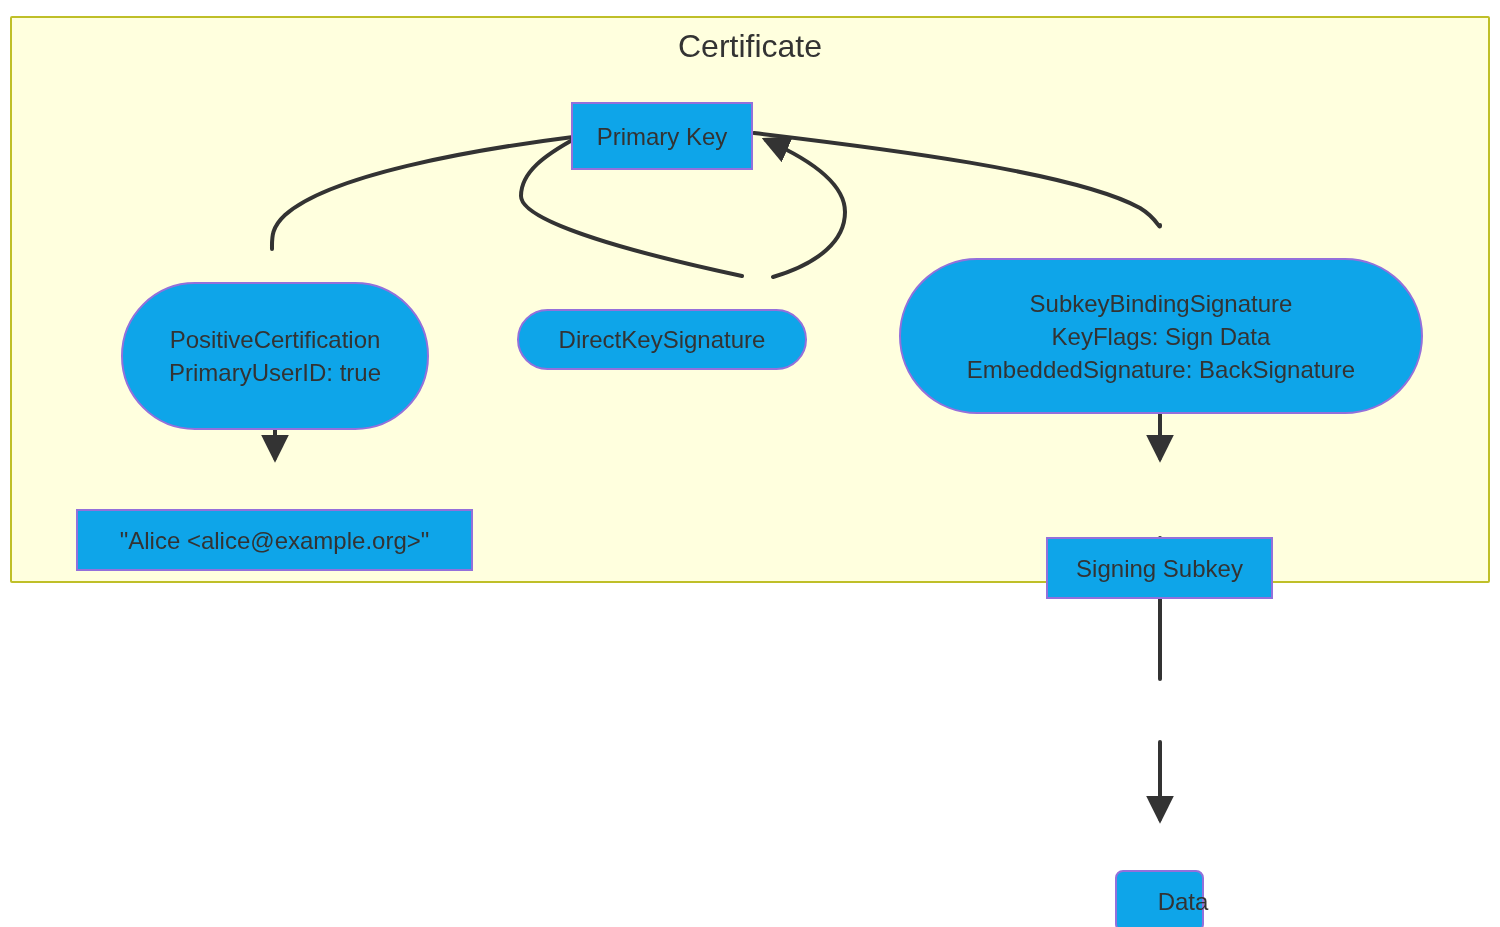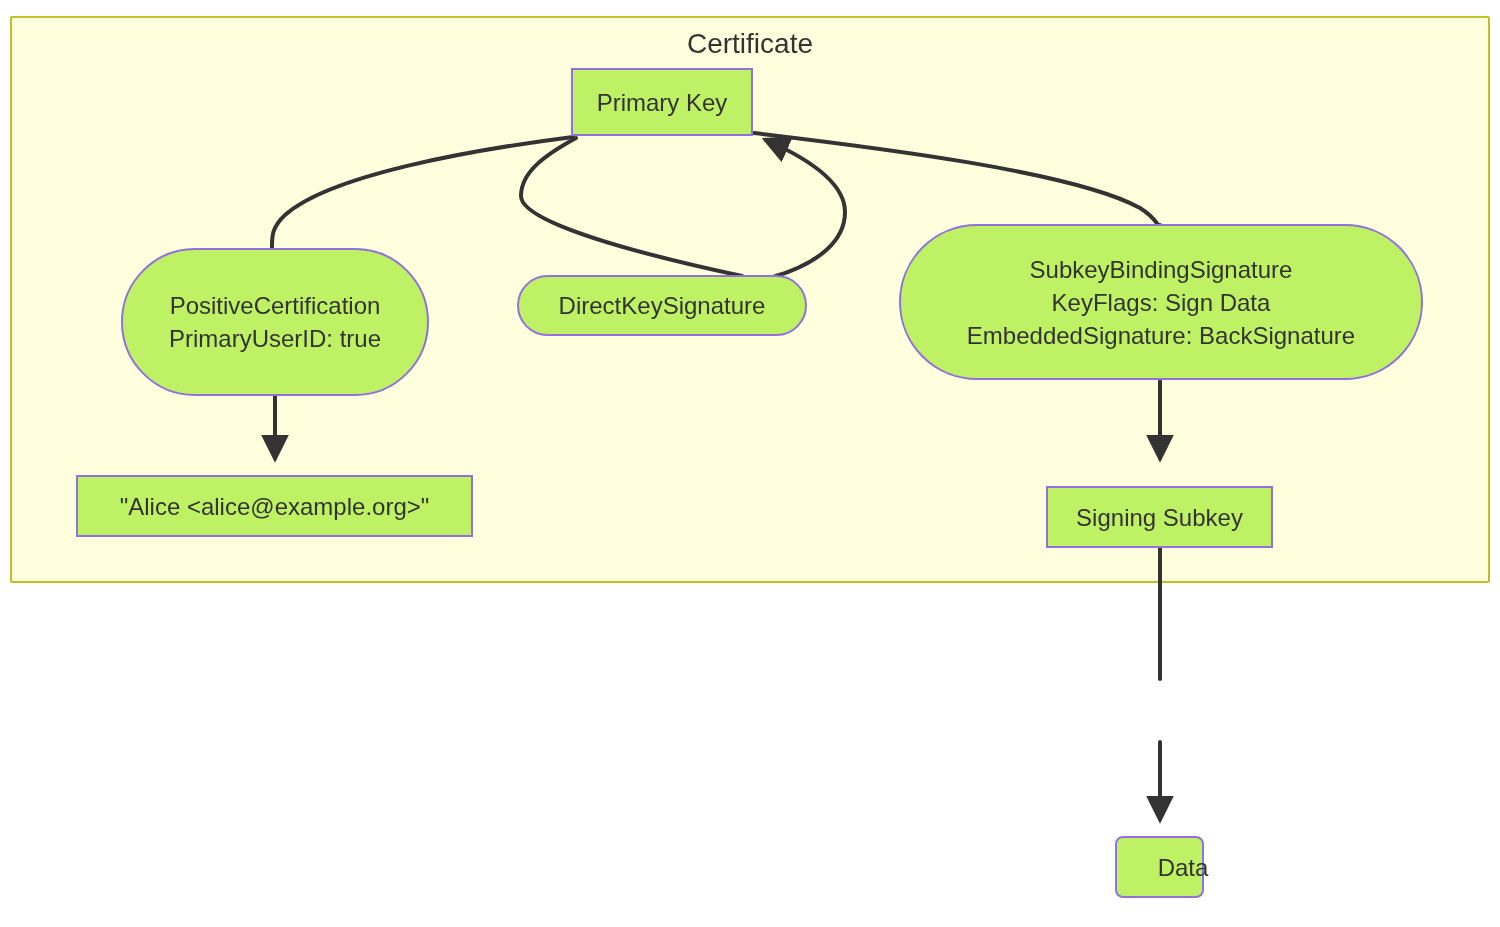--- a/index.html
+++ b/index.html
@@ -32,48 +32,49 @@
     border: 2px solid #bfbf28;
     border-radius: 2px;
     box-sizing: border-box;
   }
   .subgraph-title {
     position: absolute;
     left: 0;
     top: 12px;
     width: 100%;
     text-align: center;
-    font-size: 28px;
+    font-size: 32px;
     color: #333333;
     line-height: 1;
     white-space: nowrap;
   }
   
   .edges {
     position: absolute;
     left: 0;
     top: 0;
     width: 1500px;
     height: 927px;
     pointer-events: none;
   }
   
   .node {
     position: absolute;
     box-sizing: border-box;
-    background: #bef264;
+    background: #0ea5e9;
     border: 2px solid #9370db;
     color: #333333;
     font-size: 24px;
     line-height: 33px;
     display: flex;
     align-items: center;
     justify-content: center;
     text-align: center;
     white-space: pre;
+    margin-top: 34px;
   }
   .node.rect        { border-radius: 0px; }
   .node.round-rect  { border-radius: 8px; padding-left: 47px; }
   .node.stadium     { border-radius: 999px; }
 
   
   #node-primary-key {
     left: 571px; top: 68px; width: 182px; height: 68px;
   }
   #node-positive-certification {
@@ -82,21 +83,21 @@
   #node-direct-key-signature {
     left: 517px; top: 275px; width: 290px; height: 61px;
   }
   #node-subkey-binding-signature {
     left: 899px; top: 224px; width: 524px; height: 156px;
   }
   #node-user-id {
     left: 76px; top: 475px; width: 397px; height: 62px;
   }
   #node-signing-subkey {
-    left: 1046px; top: 486px; width: 227px; height: 62px;
+    left: 1046px; top: 503px; width: 227px; height: 62px;
   }
   #node-data-signature {
     left: 1043px; top: 679px; width: 233px; height: 62px;
   }
   #node-data {
     left: 1115px; top: 836px; width: 89px; height: 62px;
   }
 </style>
 </head>
 <body>

